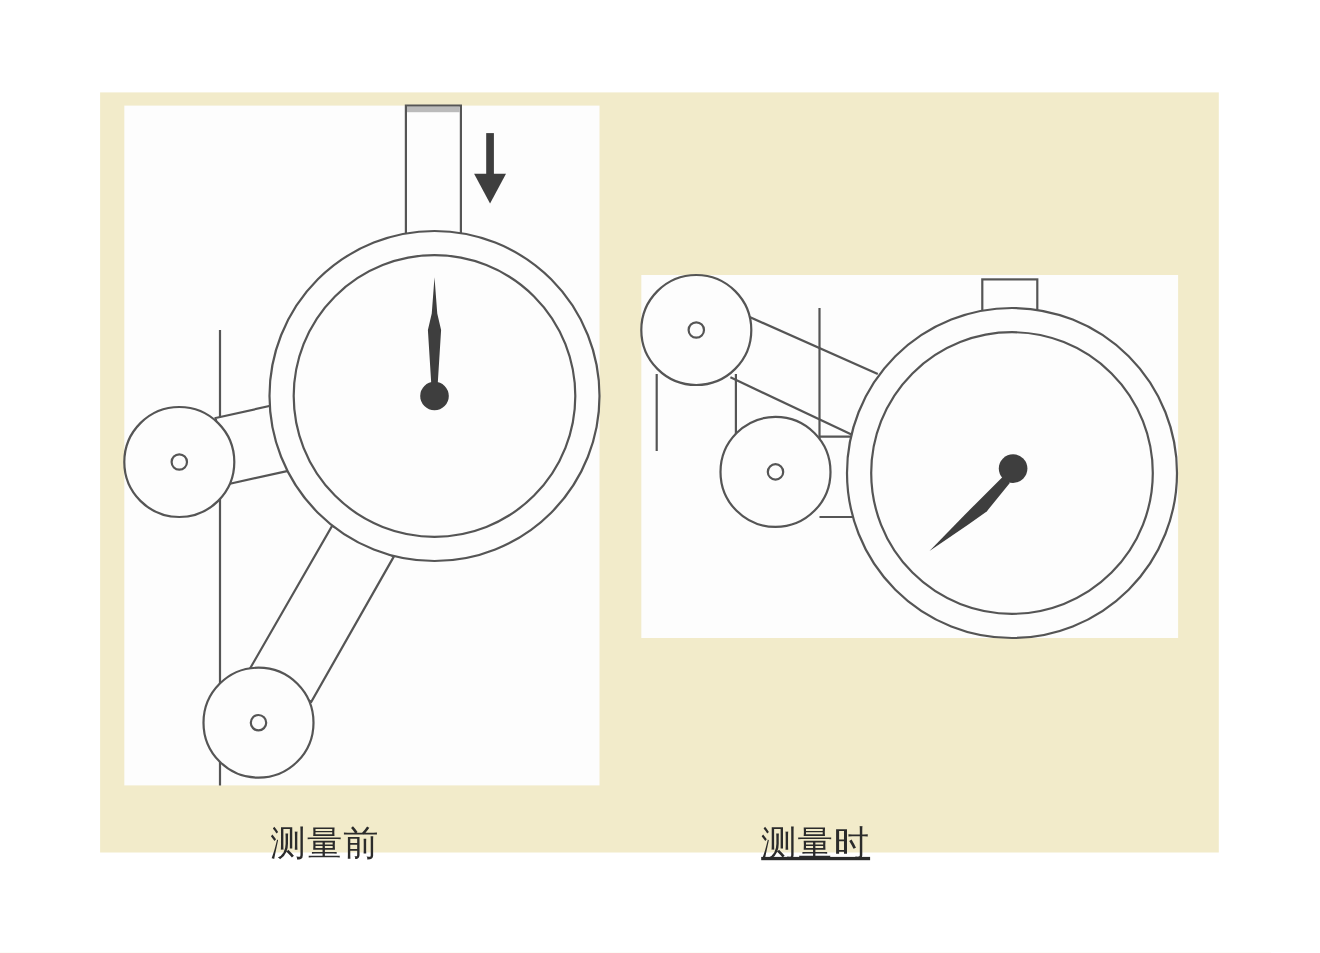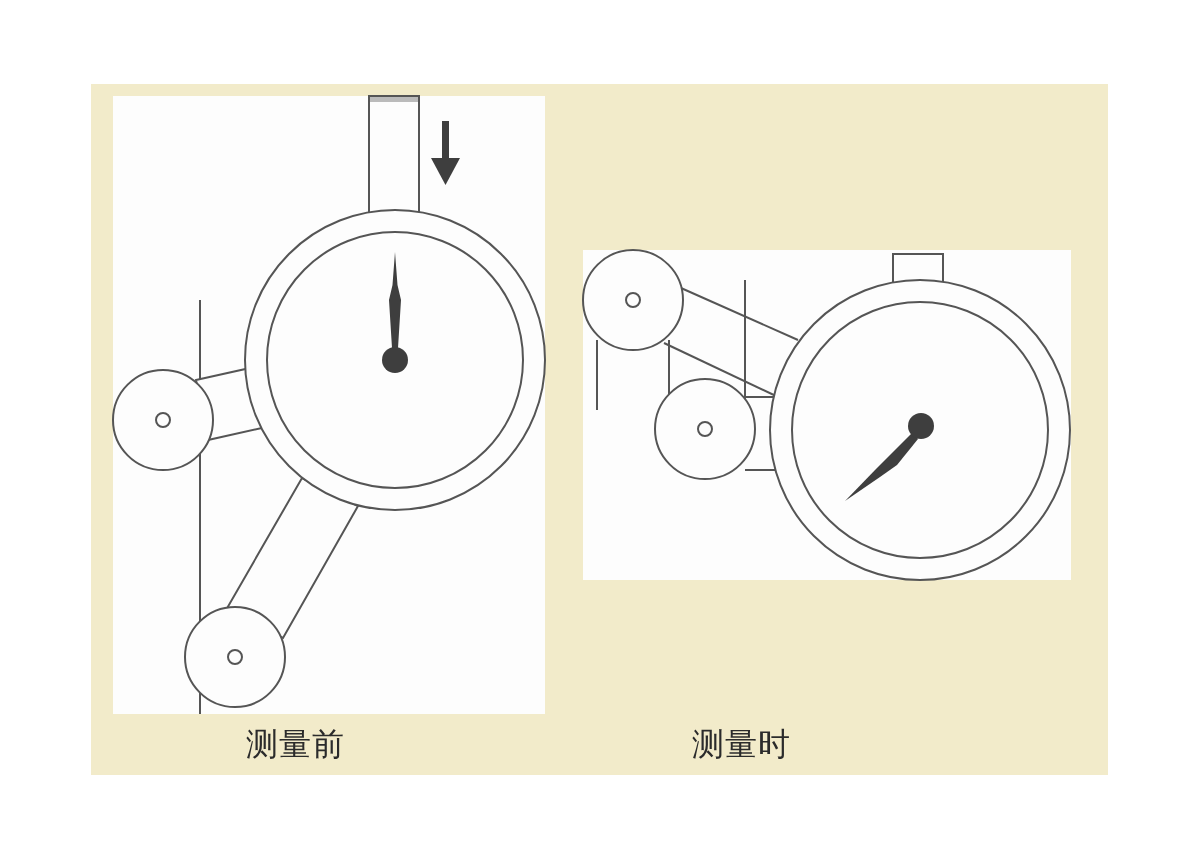--- a/index.html
+++ b/index.html
@@ -3,23 +3,23 @@
   <meta charset="utf-8">
   <style>
     html, body { margin: 0; padding: 0; background: #ffffff; }
     body { width: 1200px; height: 866px; position: relative; overflow: hidden;
            font-family: "DejaVu Sans", sans-serif; }
     .panel { position: absolute; left: 91px; top: 84px; width: 1017px; height: 691px; background: #f2ebca; }
     .fig { position: absolute; background: #fdfdfd; }
     .fig-left { left: 113px; top: 96px; width: 432px; height: 618px; }
     .fig-right { left: 583px; top: 250px; width: 488px; height: 330px; }
     svg.overlay { position: absolute; left: 0; top: 0; }
-    .caption { position: absolute; top: 722px; font-size: 32px; color: #2b2b2b; letter-spacing: 1px; line-height: 44px; }
+    .caption { position: absolute; top: 744px; font-size: 32px; color: #2b2b2b; letter-spacing: 1px; line-height: 44px; }
     .cap-left { left: 246px; }
-    .cap-right { left: 692px; }
+    .cap-right { left: 692px; text-decoration: underline; }
     .ln { fill: none; stroke: #555; stroke-width: 2; }
     .lnw { fill: #fdfdfd; stroke: #555; stroke-width: 2; }
     .dark { fill: #3e3e3e; stroke: none; }
   </style>
 </head>
 <body>
 
 <div class="panel"></div>
 
 <div class="fig fig-left"></div>

